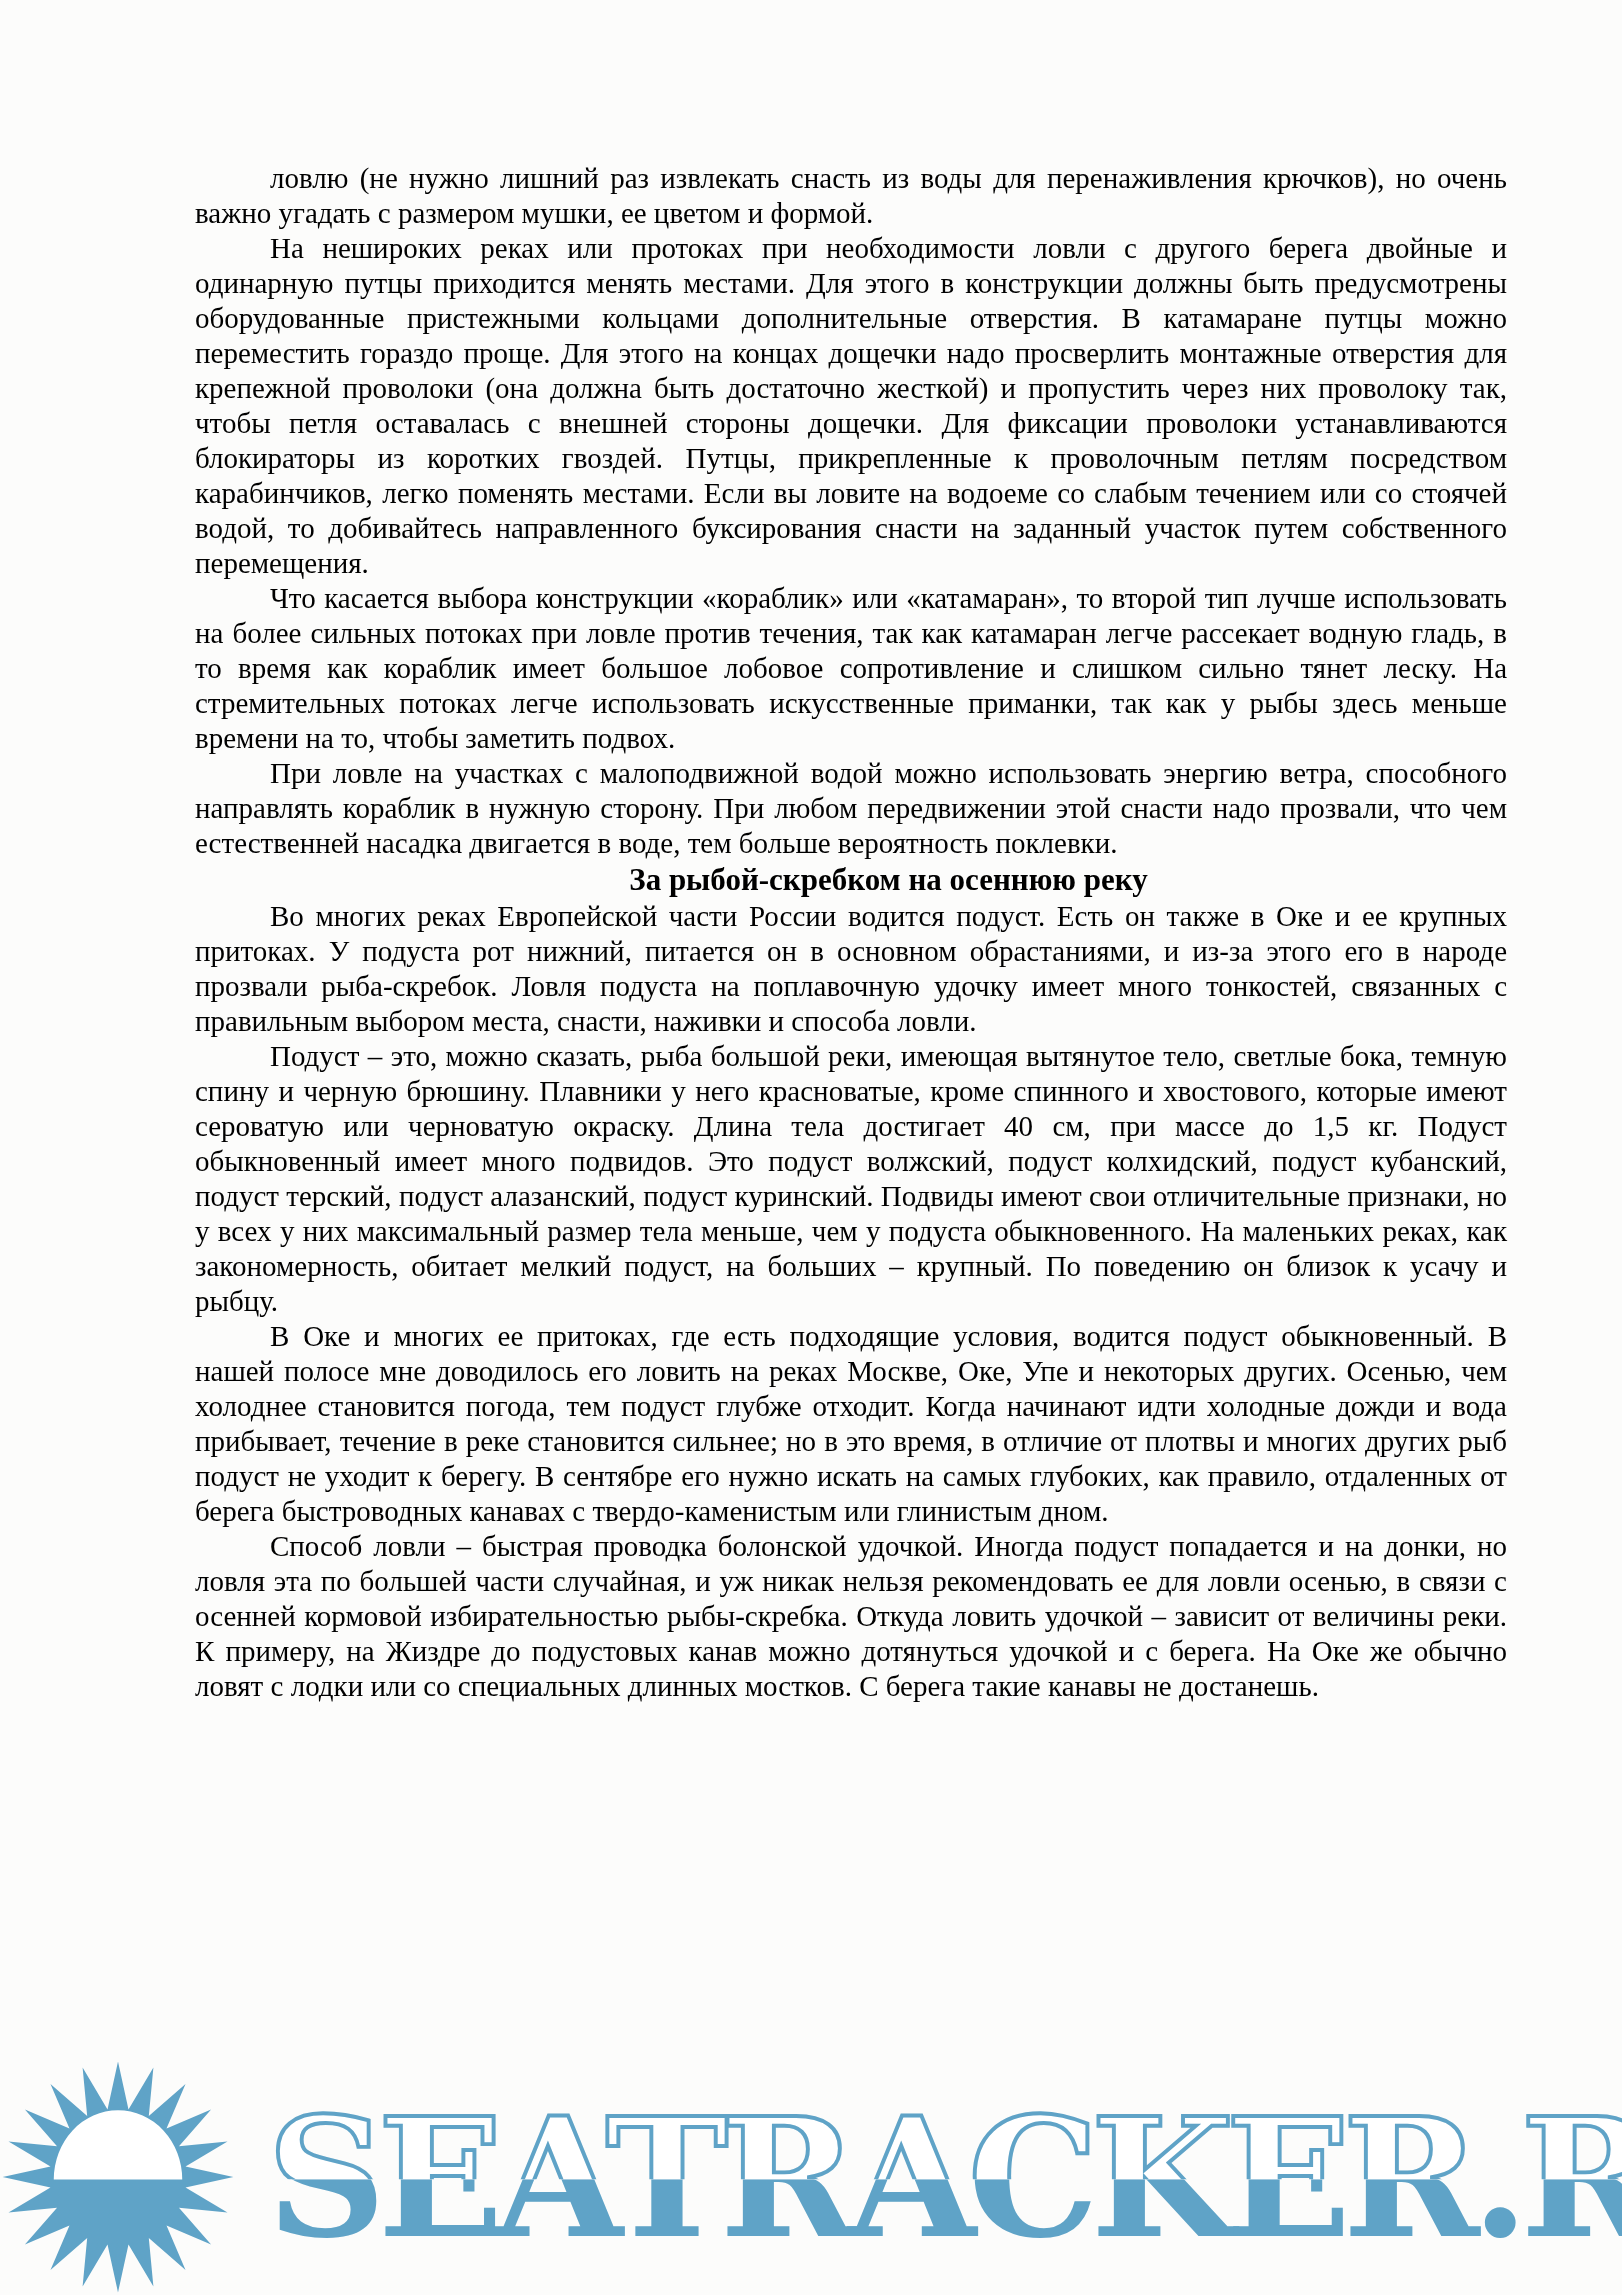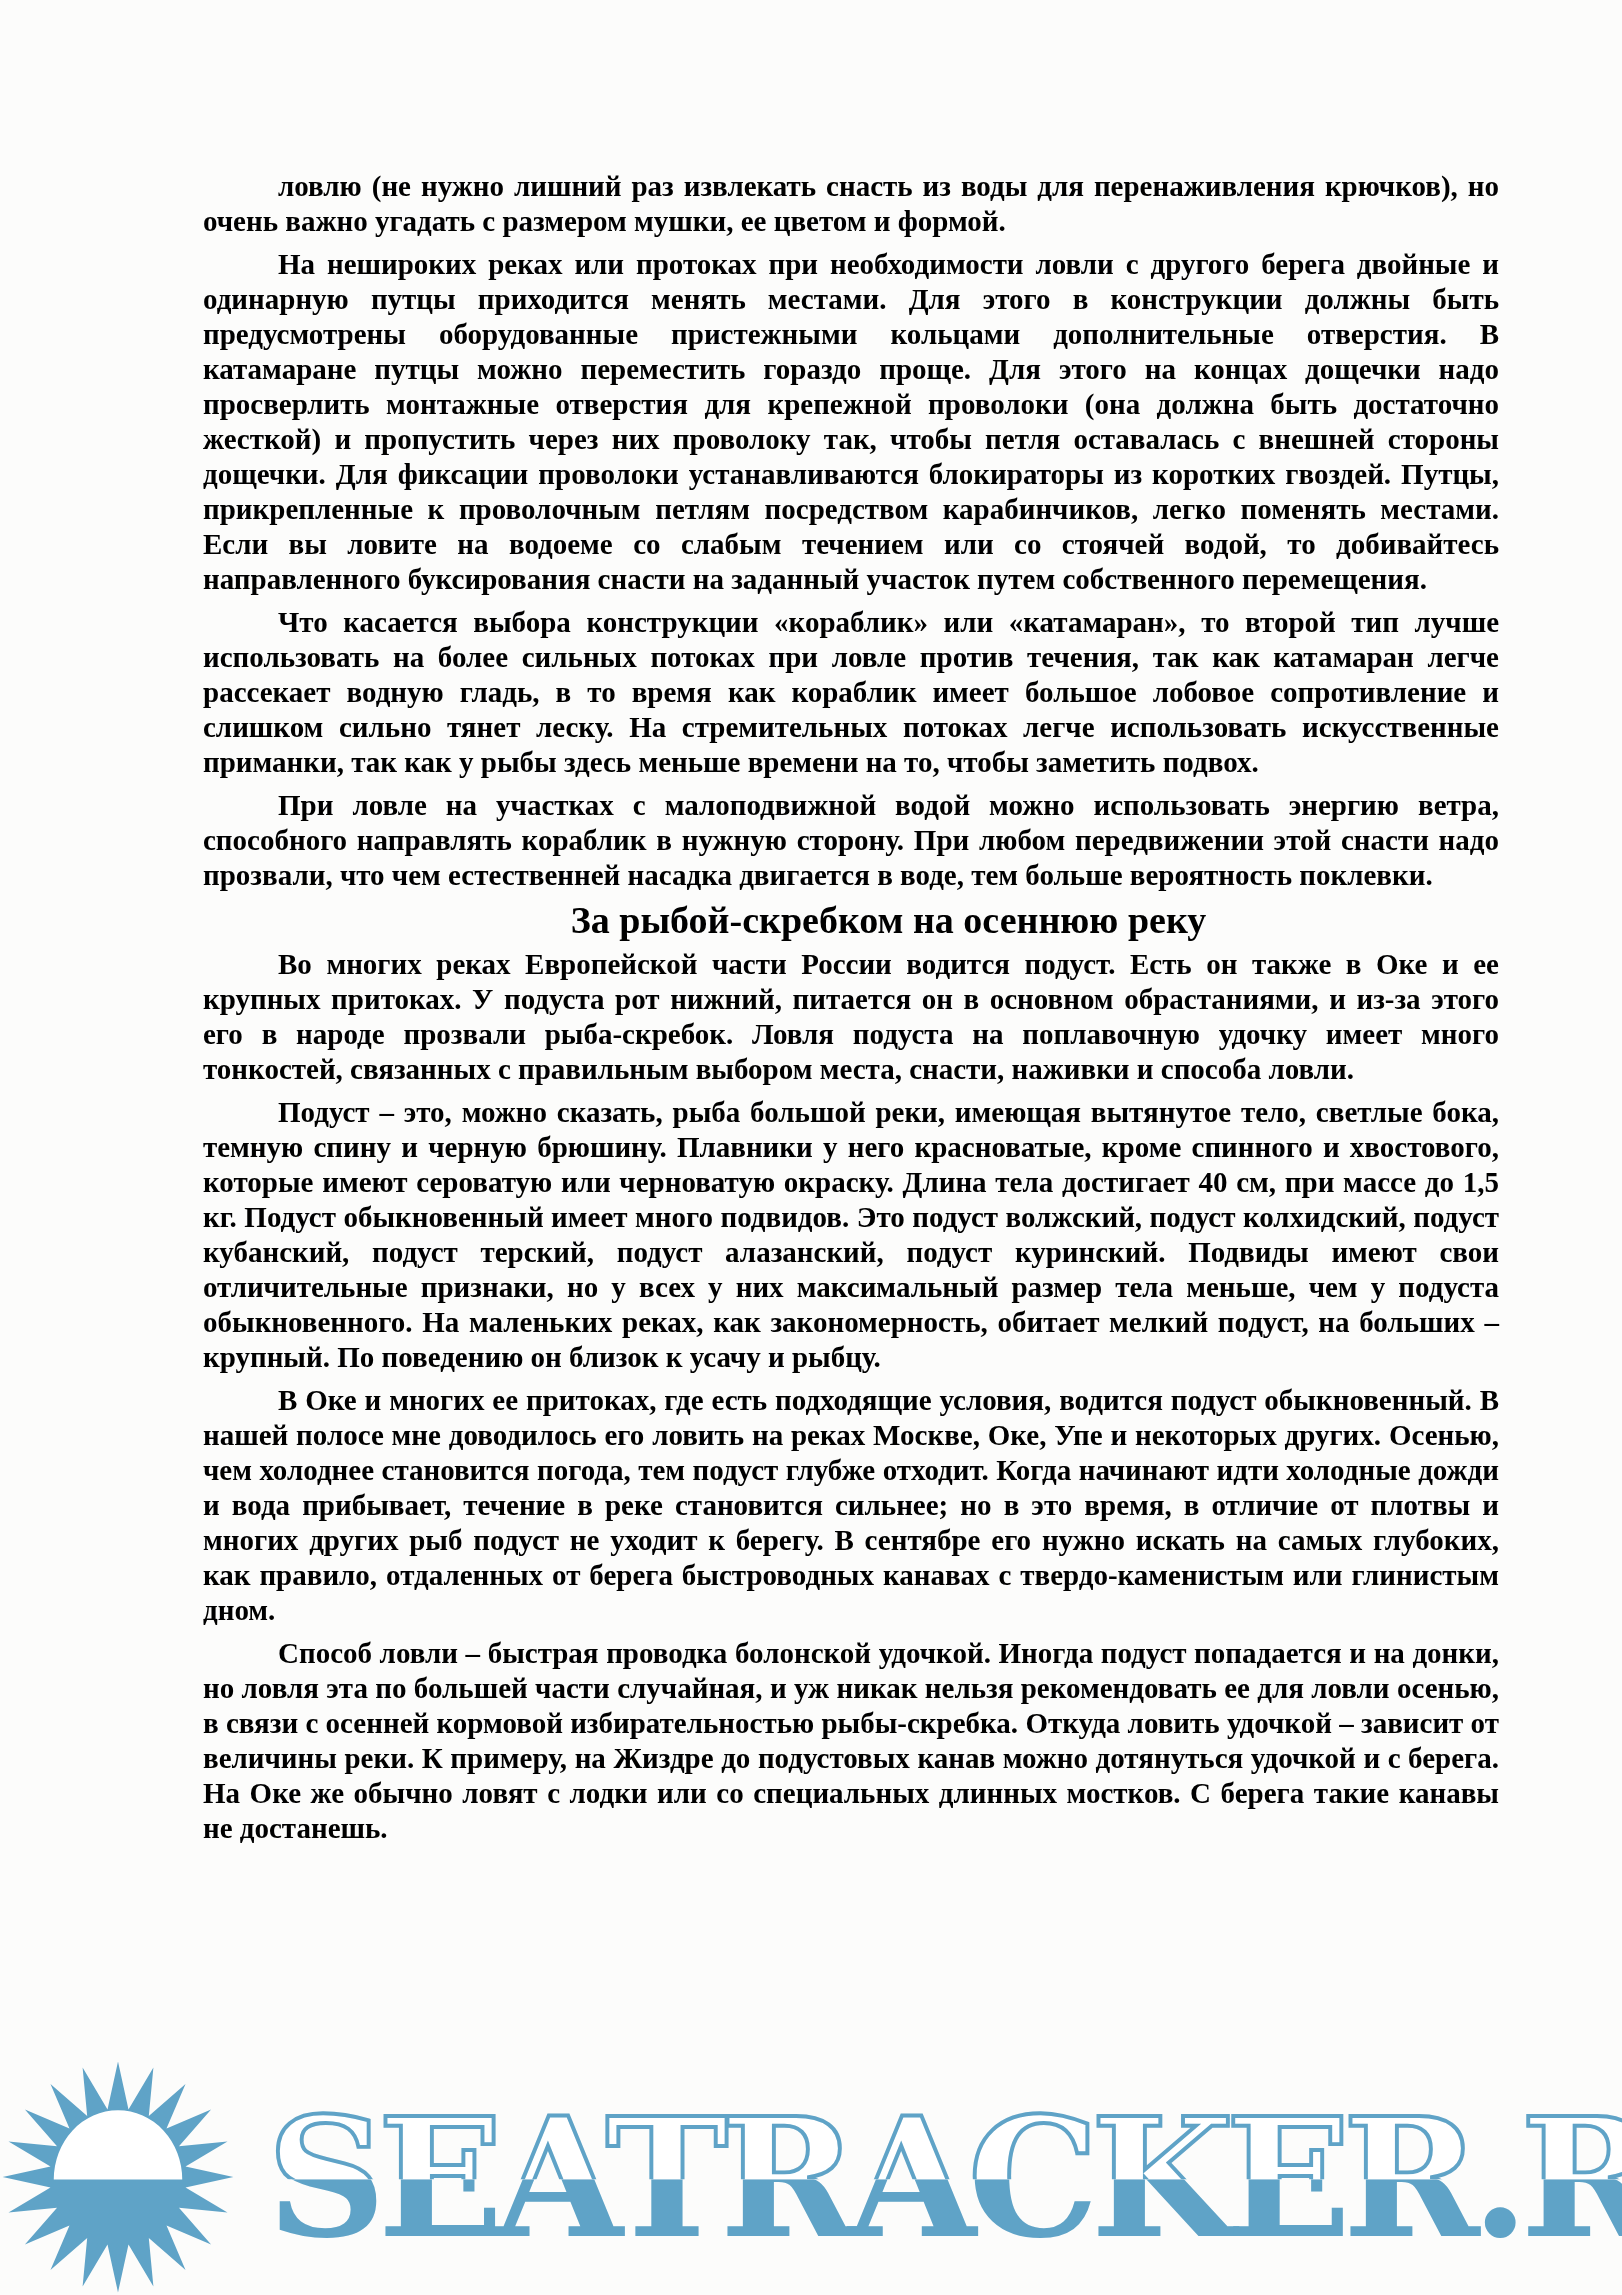--- a/index.html
+++ b/index.html
@@ -16,26 +16,25 @@
     left:195px;
     top:161px;
     width:1312px;
     color:#000;
     font-size:29px;
     line-height:35px;
     text-align:justify;
     z-index:3;
   }
   .text-column p{
-    margin:8px;
+    margin:0;
     text-indent:75px;
-    font-weight:bold;
   }
   .section-heading{
-    font-size:38px;
+    font-size:31px;
     font-weight:bold;
     text-align:center;
     text-indent:0;
     margin:65px 0 26px 0;
     line-height:38px;
   }
   
   .watermark{
     position:absolute;
     left:0;

